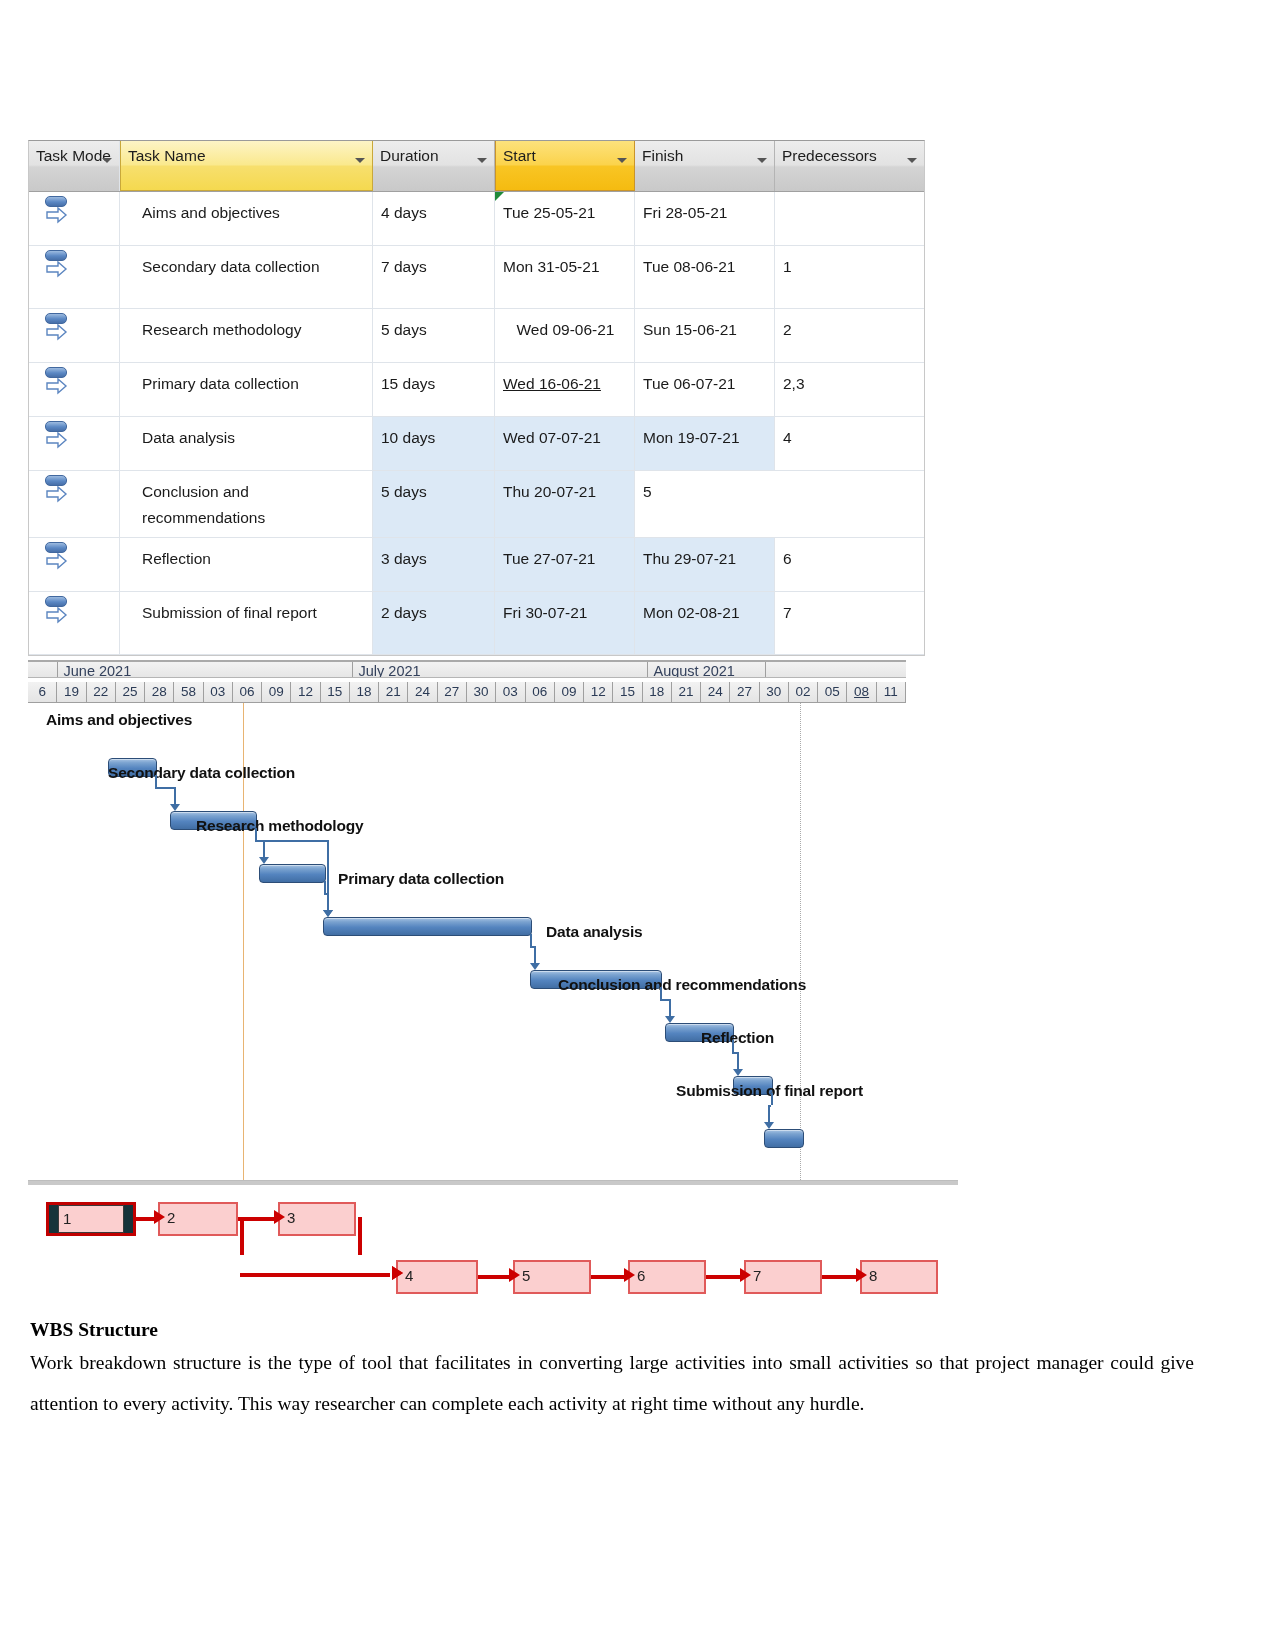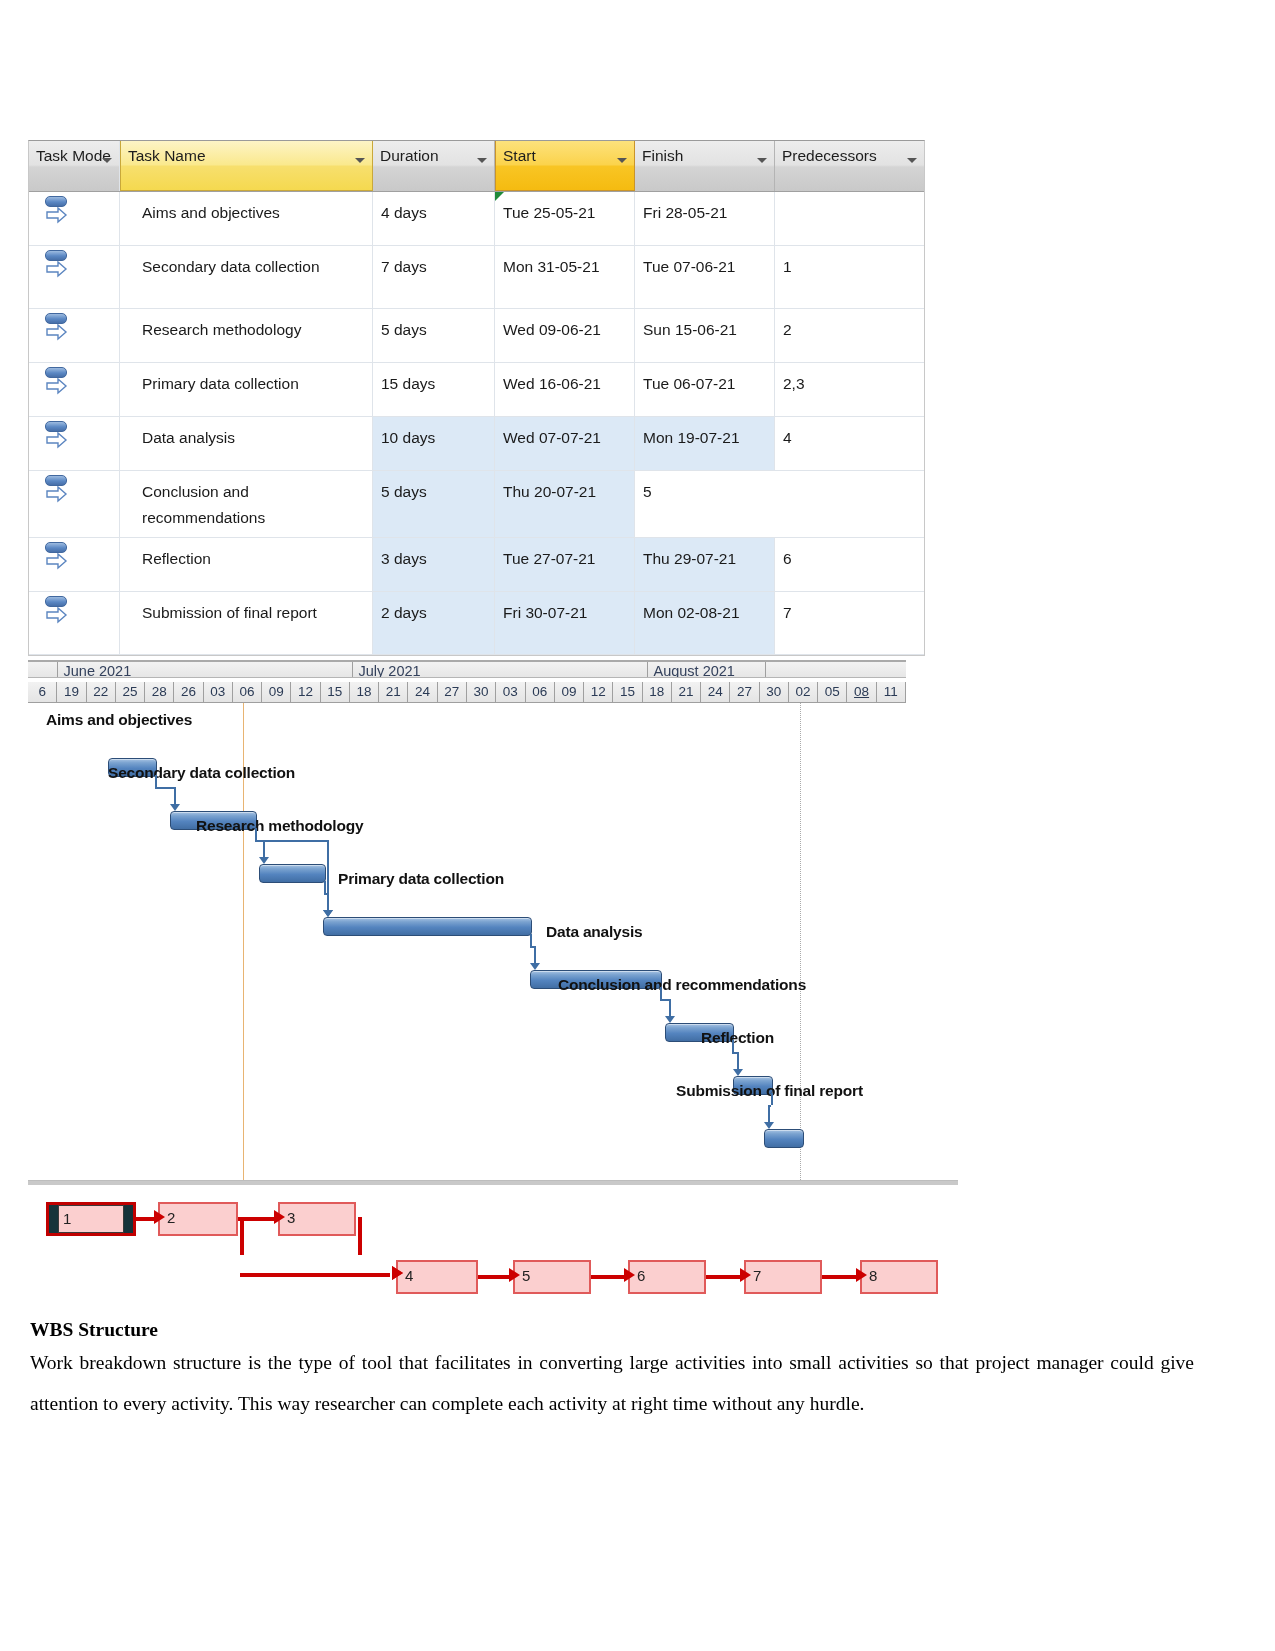--- a/index.html
+++ b/index.html
@@ -301,50 +301,50 @@
           <span class="mode-icon">
             <span class="pill"></span>
             <svg class="arrow" width="22" height="18" viewBox="0 0 22 18">
               <path d="M1 5 H12 V1 L20 8 L12 15 V11 H1 Z" fill="#ffffff" stroke="#5b85c0" stroke-width="1.4"></path>
             </svg>
           </span>
         </div>
         <div class="bcell c-name taskname">Secondary data collection</div>
         <div class="bcell c-dur">7 days</div>
         <div class="bcell c-start" style="position: relative;"><span>Mon 31-05-21</span></div>
-        <div class="bcell c-fin">Tue 07-06-21</div>
+        <div class="bcell c-fin">Tue 08-06-21</div>
         <div class="bcell c-pred">1</div>
       </div>
       <div class="grid-row grid-body-row" style="min-height: 53px;">
         <div class="bcell c-mode">
           <span class="mode-icon">
             <span class="pill"></span>
             <svg class="arrow" width="22" height="18" viewBox="0 0 22 18">
               <path d="M1 5 H12 V1 L20 8 L12 15 V11 H1 Z" fill="#ffffff" stroke="#5b85c0" stroke-width="1.4"></path>
             </svg>
           </span>
         </div>
         <div class="bcell c-name taskname">Research methodology</div>
         <div class="bcell c-dur">5 days</div>
-        <div class="bcell c-start" style="position: relative;"><span>Wed 09-06-21</span></div>
+        <div class="bcell c-start" style="position: relative; text-align: center;"><span>Wed 09-06-21</span></div>
         <div class="bcell c-fin">Sun 15-06-21</div>
         <div class="bcell c-pred">2</div>
       </div>
       <div class="grid-row grid-body-row" style="min-height: 53px;">
         <div class="bcell c-mode">
           <span class="mode-icon">
             <span class="pill"></span>
             <svg class="arrow" width="22" height="18" viewBox="0 0 22 18">
               <path d="M1 5 H12 V1 L20 8 L12 15 V11 H1 Z" fill="#ffffff" stroke="#5b85c0" stroke-width="1.4"></path>
             </svg>
           </span>
         </div>
         <div class="bcell c-name taskname">Primary data collection</div>
         <div class="bcell c-dur">15 days</div>
-        <div class="bcell c-start" style="position: relative;"><span>Wed 16-06-21</span></div>
+        <div class="bcell c-start" style="position: relative; text-decoration: underline;"><span>Wed 16-06-21</span></div>
         <div class="bcell c-fin">Tue 06-07-21</div>
         <div class="bcell c-pred">2,3</div>
       </div>
       <div class="grid-row grid-body-row" style="min-height: 53px;">
         <div class="bcell c-mode">
           <span class="mode-icon">
             <span class="pill"></span>
             <svg class="arrow" width="22" height="18" viewBox="0 0 22 18">
               <path d="M1 5 H12 V1 L20 8 L12 15 V11 H1 Z" fill="#ffffff" stroke="#5b85c0" stroke-width="1.4"></path>
             </svg>
@@ -409,21 +409,21 @@
       <div class="m" style="width: 295px;">June 2021</div>
       <div class="m" style="width: 295px;">July 2021</div>
       <div class="m" style="width: 118px;">August 2021</div>
     </div>
   <div class="tl-days" id="tl-days">
       <div class="d" style="width: 29.5px;">6</div>
       <div class="d" style="width: 29.5px;">19</div>
       <div class="d" style="width: 29.5px;">22</div>
       <div class="d" style="width: 29.5px;">25</div>
       <div class="d" style="width: 29.5px;">28</div>
-      <div class="d" style="width: 29.5px;">26</div>
+      <div class="d" style="width: 29.5px;">58</div>
       <div class="d" style="width: 29.5px;">03</div>
       <div class="d" style="width: 29.5px;">06</div>
       <div class="d" style="width: 29.5px;">09</div>
       <div class="d" style="width: 29.5px;">12</div>
       <div class="d" style="width: 29.5px;">15</div>
       <div class="d" style="width: 29.5px;">18</div>
       <div class="d" style="width: 29.5px;">21</div>
       <div class="d" style="width: 29.5px;">24</div>
       <div class="d" style="width: 29.5px;">27</div>
       <div class="d" style="width: 29.5px;">30</div>

